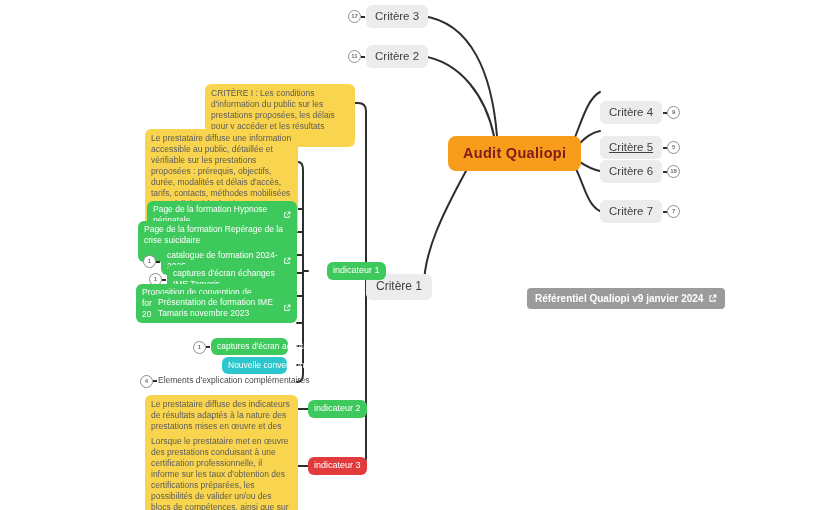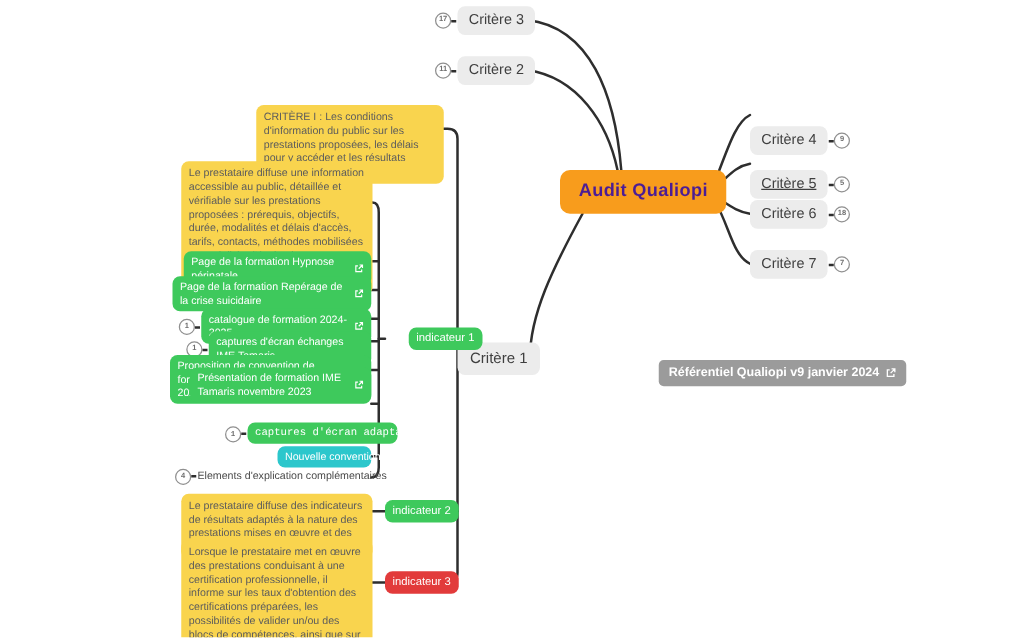--- a/index.html
+++ b/index.html
@@ -7,21 +7,21 @@
     position:relative; width:824px; height:510px; overflow:hidden;
     background:#ffffff;
     font-family:"Liberation Sans", sans-serif;
   }
   svg.wires { position:absolute; left:0; top:0; pointer-events:none; }
   svg.wires path { fill:none; stroke:#2e2e2e; stroke-width:2; stroke-linecap:round; }
 
   .node { position:absolute; box-sizing:border-box; border-radius:6px; line-height:1.3; }
 
   .gray  { background:#ececec; color:#3f3f3f; font-size:11.5px; padding:4px 9px; border-radius:6px; white-space:nowrap; }
-  .audit { background:#f89c1c; color:#4c1d95; font-weight:bold; font-size:14.5px; padding:8px 15px; border-radius:8px; white-space:nowrap; letter-spacing:.3px; }
+  .audit { background:#f89c1c; color:#7f1d1d; font-weight:bold; font-size:14.5px; padding:8px 15px; border-radius:8px; white-space:nowrap; letter-spacing:.3px; }
   .yellow{ background:#f9d44e; color:#5c5c5c; font-size:8.5px; padding:4px 6px; border-radius:6px; }
   .green , .teal , .redind , .greenind { color:#ffffff; font-size:8.5px; padding:3px 6px; border-radius:6px; }
   .green { background:#3ec95c; }
   .teal  { background:#2cc7cc; }
   .greenind { background:#3ec95c; font-size:9px; white-space:nowrap; }
   .redind   { background:#e23b3b; font-size:9px; white-space:nowrap; }
   .plain { color:#4a4a4a; font-size:8.5px; white-space:nowrap; }
   .ref   { background:#9b9b9b; color:#ffffff; font-weight:bold; font-size:10px; padding:4px 8px; border-radius:4px; white-space:nowrap; display:flex; align-items:center; gap:5px; }
 
   .withicon { display:flex; align-items:center; gap:5px; }
@@ -137,21 +137,21 @@
   <div class="node green withicon" style="left:147px; top:201px; width:150px;">
     <span class="lbl">Page de la formation Hypnose périnatale</span>
     <span class="linkicon">
       <svg viewBox="0 0 12 12">
           <path d="M5 2.5H2.5v7h7V7" stroke="#ffffff" stroke-width="1.4" fill="none"></path>
           <path d="M7 1.5h3.5V5 M10.5 1.5L6 6" stroke="#ffffff" stroke-width="1.4" fill="none"></path>
         </svg>
     </span>
   </div>
 
-  <div class="node green withicon" style="left:138px; top:221px; width:159px;">
+  <div class="node green withicon" style="left:138px; top:221px; width:159px;flex-direction:column;">
     <span class="lbl">Page de la formation Repérage de la crise suicidaire</span>
     <span class="linkicon">
       <svg viewBox="0 0 12 12">
           <path d="M5 2.5H2.5v7h7V7" stroke="#ffffff" stroke-width="1.4" fill="none"></path>
           <path d="M7 1.5h3.5V5 M10.5 1.5L6 6" stroke="#ffffff" stroke-width="1.4" fill="none"></path>
         </svg>
     </span>
   </div>
 
   <div class="node green withicon" style="left:161px; top:247px; width:136px;">
@@ -183,26 +183,26 @@
   <div class="node green withicon" style="left:152px; top:294px; width:145px;">
     <span class="lbl">Présentation de formation IME Tamaris novembre 2023</span>
     <span class="linkicon">
       <svg viewBox="0 0 12 12">
           <path d="M5 2.5H2.5v7h7V7" stroke="#ffffff" stroke-width="1.4" fill="none"></path>
           <path d="M7 1.5h3.5V5 M10.5 1.5L6 6" stroke="#ffffff" stroke-width="1.4" fill="none"></path>
         </svg>
     </span>
   </div>
 
-  <div class="node green" style="left:198px; top:338px; width:120px; white-space:nowrap;font-family:Liberation Mono, monospace;">
+  <div class="node green" style="left:211px; top:338px; width:77px; white-space:nowrap;">
     <span class="badge badge-left">1</span>
     <span>captures d'écran adaptabilité</span>
   </div>
 
-  <div class="node teal" style="left:222px; top:357px; width:75px; white-space:nowrap;">
+  <div class="node teal" style="left:222px; top:357px; width:65px; white-space:nowrap;">
     <span>Nouvelle convention</span>
   </div>
 
   <div class="node plain" style="left:158px; top:375px;">
     <span class="badge badge-left">4</span>
     <span>Elements d'explication complémentaires</span>
   </div>
 
   <div class="node greenind" style="left:308px; top:400px;">
     <span>indicateur 2</span>

